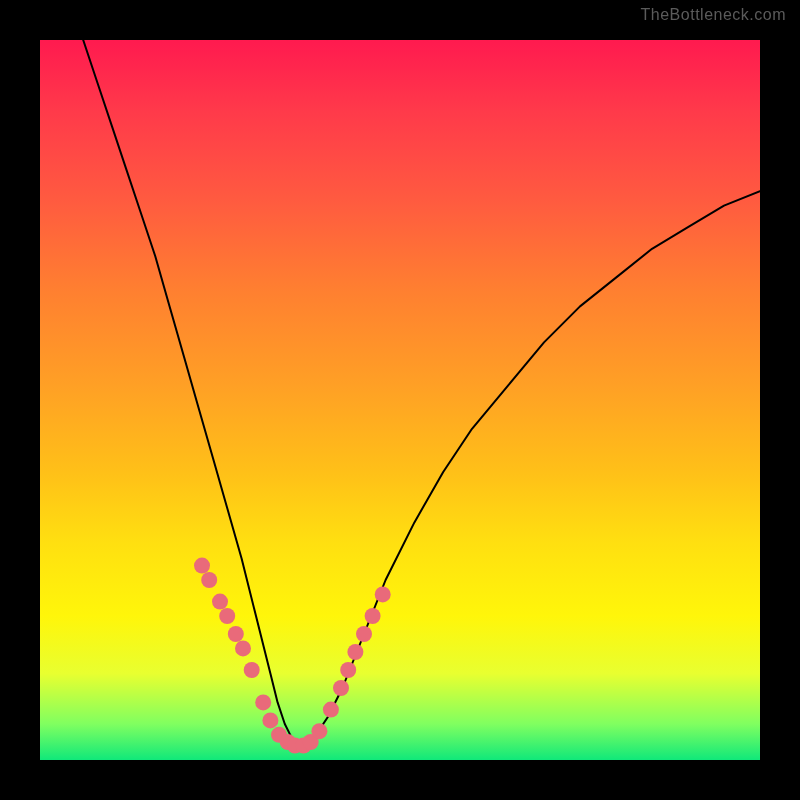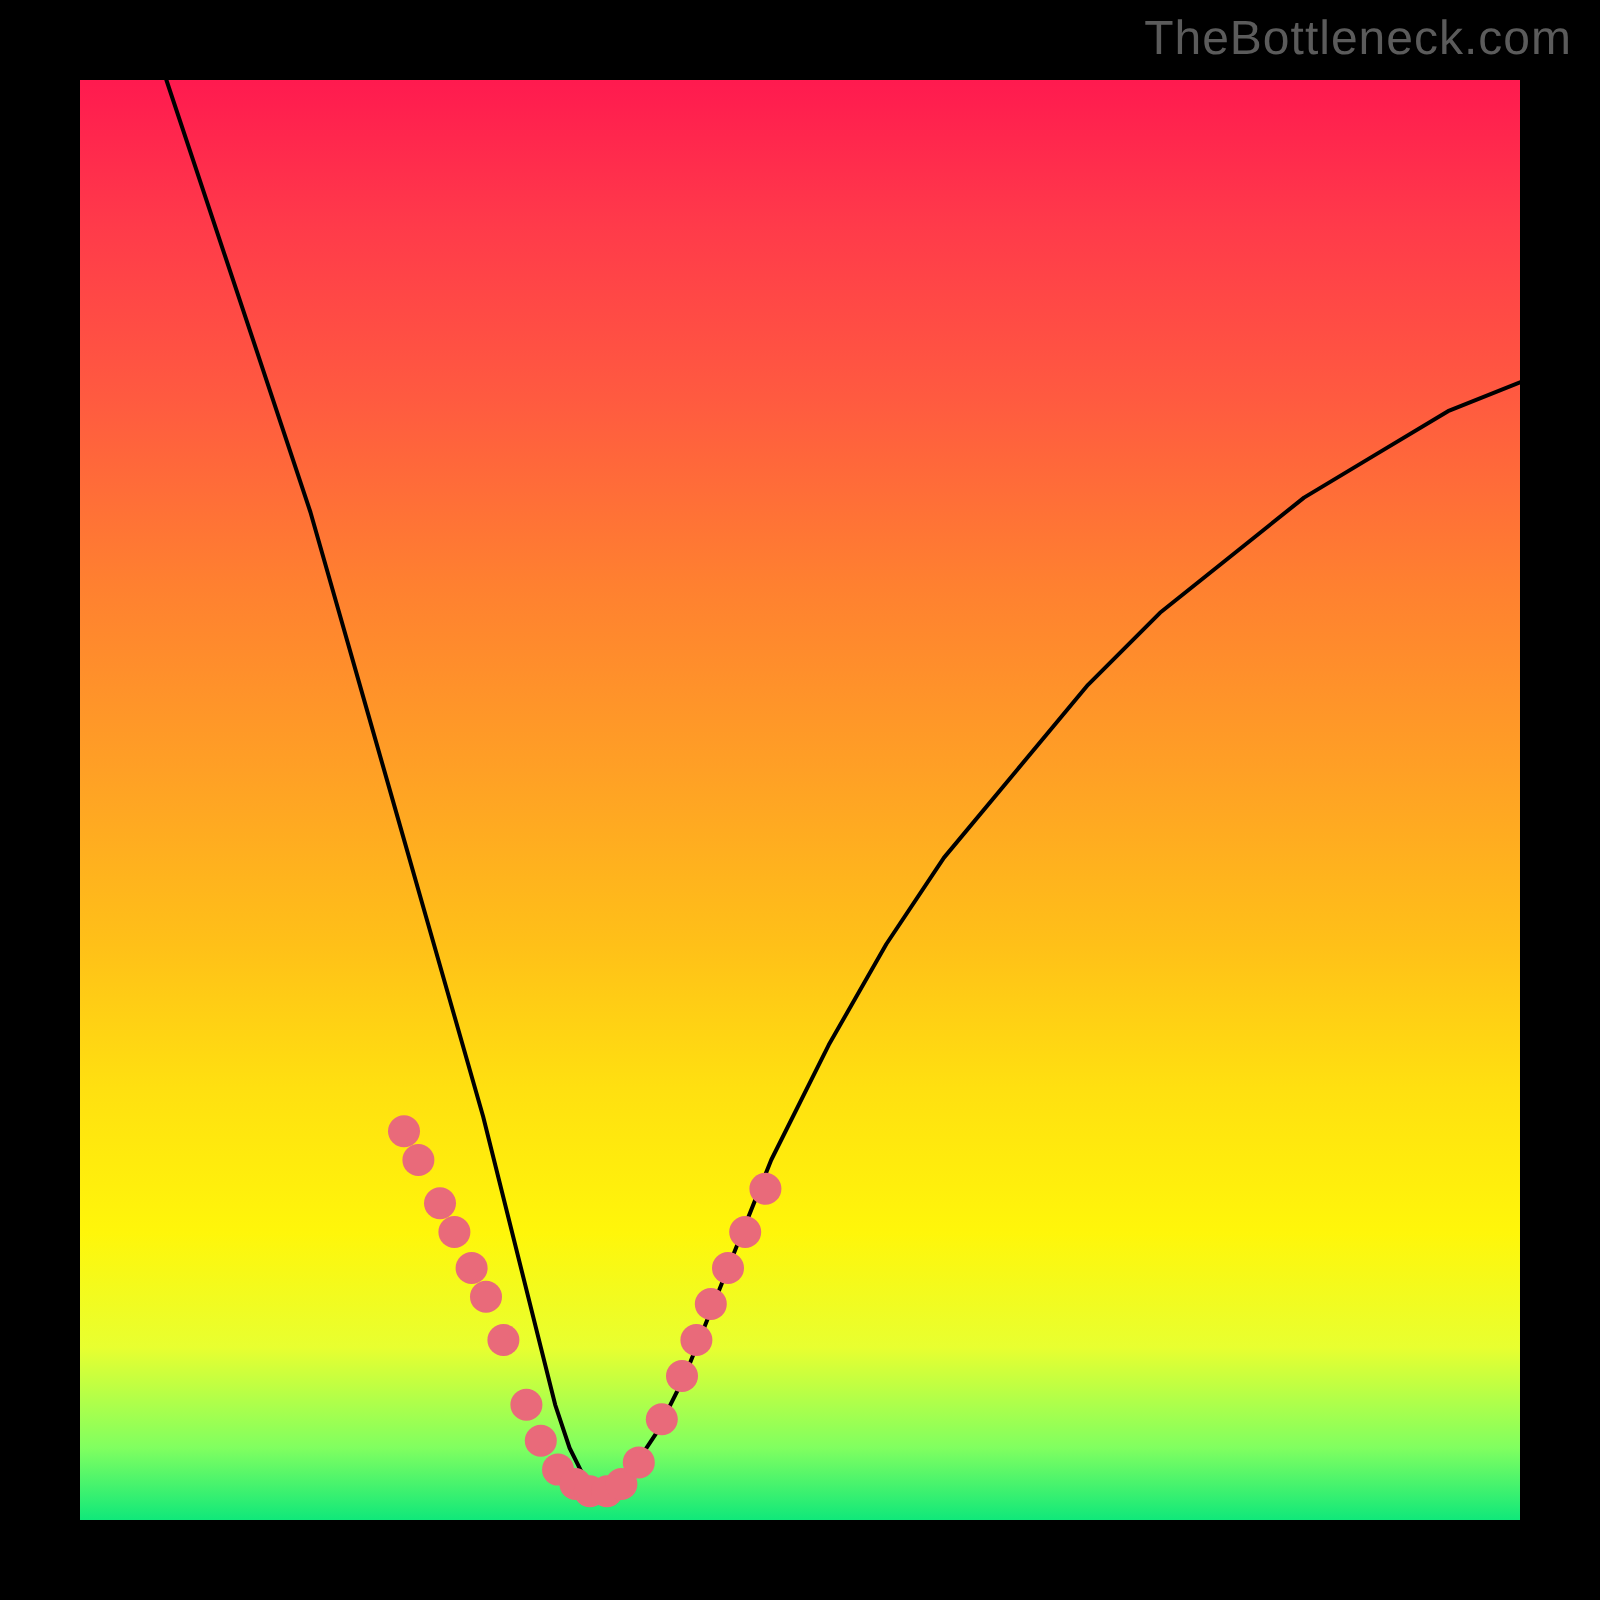--- a/index.html
+++ b/index.html
@@ -37,21 +37,21 @@
       #e8ff30 88%,
       #80ff60 95%,
       #10e87a 100%
     );
   }
   .watermark {
     position: absolute;
     top: 6px;
     right: 14px;
     font-family: Arial, Helvetica, sans-serif;
-    font-size: 24px;
+    font-size: 16px;
     color: #5b5b5b;
     letter-spacing: 0.5px;
     user-select: none;
   }
   svg.curve {
     position: absolute;
     left: 0;
     top: 0;
     width: 720px;
     height: 720px;

